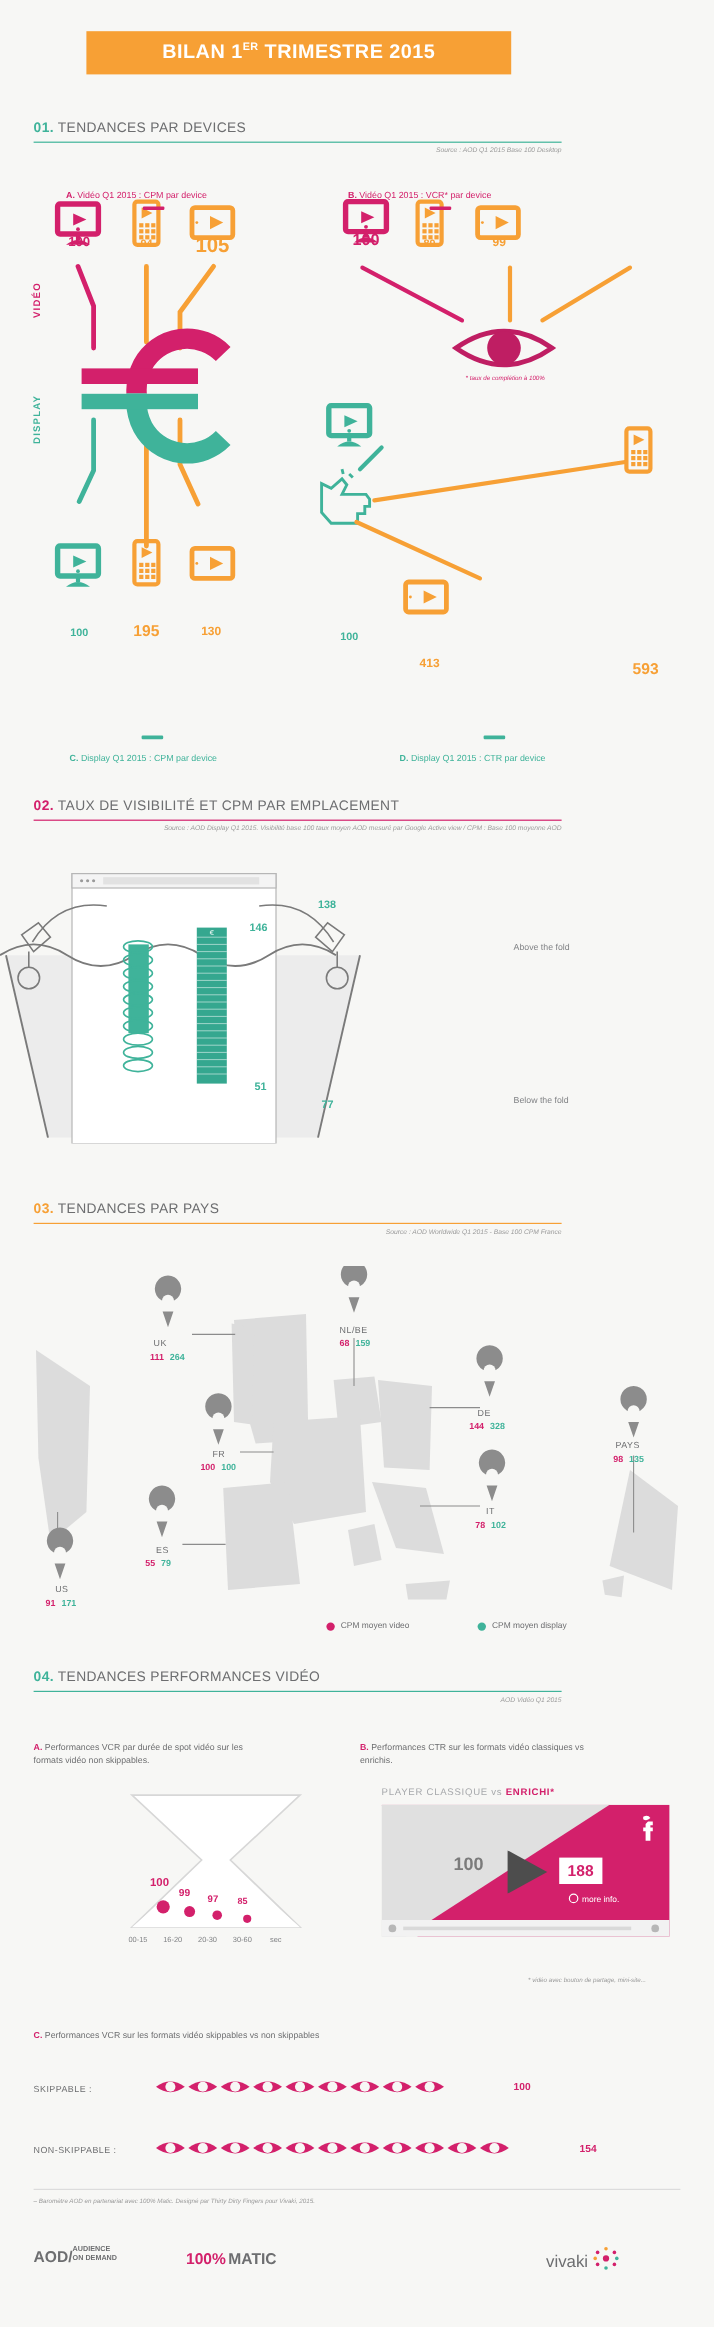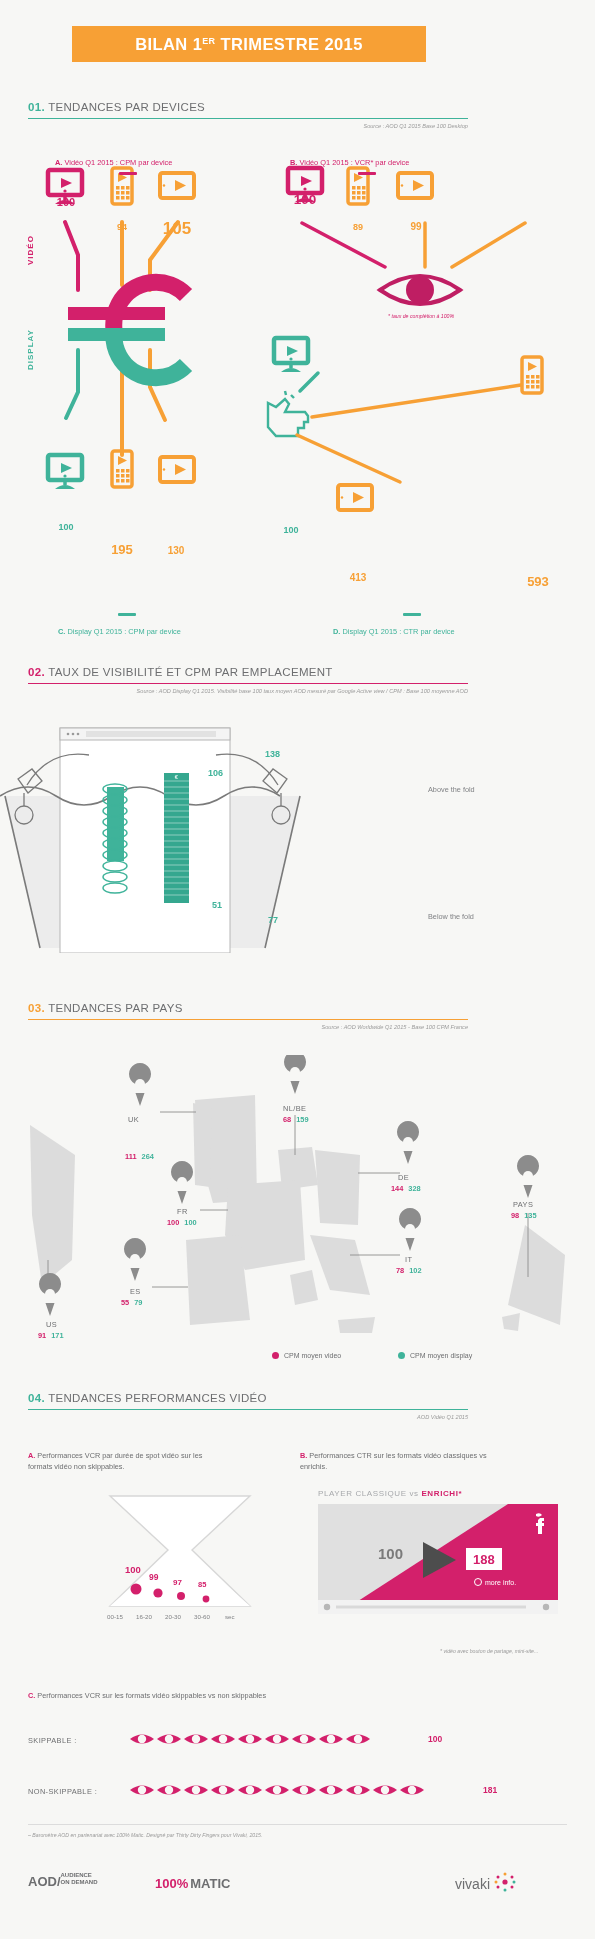--- a/index.html
+++ b/index.html
@@ -22,21 +22,21 @@
     color:#ffffff; font-size:16.5px; font-weight:bold; letter-spacing:.4px;
   }
   .title-bar sup{ font-size:9px; vertical-align:super; font-weight:bold;}
 
   
   .sec{ position:absolute; left:28px; width:440px; }
   .sec-head{ font-size:11.5px; letter-spacing:.3px; color:#6d6e70; white-space:nowrap;}
   .sec-num{ font-weight:bold; }
   .sec-rule{ height:1px; margin-top:5px; width:440px; }
   .sec-src{ font-size:5.6px; font-style:italic; color:#9a9a9a; text-align:right; margin-top:4px; width:440px;}
-  .teal{ color:#3fb39a; } .pink{ color:#d3206b; } .orange{ color:#f7a035;margin-top:24px; }
+  .teal{ color:#3fb39a; } .pink{ color:#d3206b; } .orange{ color:#f7a035; }
   .bg-teal{ background:#3fb39a; } .bg-pink{ background:#d3206b; } .bg-orange{ background:#f7a035; }
 
   
   .sub-label{ position:absolute; font-size:7.4px; white-space:nowrap;}
   .sub-label b{ font-weight:bold; }
   .dash{ position:absolute; width:18px; height:3px; border-radius:1px;}
   .num{ position:absolute; font-weight:bold; white-space:nowrap; text-align:center;}
 
   .footnote{ position:absolute; font-size:5.2px; color:#d3206b; font-style:italic;}
 
@@ -318,21 +318,21 @@
       <path d="M24 70 l0 13"></path>
     </g>
     <g fill="none" stroke="#7a7a7a" stroke-width="1.3">
       <path d="M278 62 q-22 -36 -62 -30"></path>
       <polygon points="287,56 273,46 263,58 277,70"></polygon>
       <circle cx="281" cy="92" r="9"></circle>
       <path d="M281 70 l0 13"></path>
     </g>
   </svg>
 
-  <div class="bar-num" style="left:208px; top:768px;">106</div>
+  <div class="bar-num" style="left:208px; top:768px;">146</div>
   <div class="bar-num" style="left:265px; top:749px;">138</div>
   <div class="bar-num" style="left:212px; top:900px;">51</div>
   <div class="bar-num" style="left:268px; top:915px;">77</div>
 
   <div class="fold-label" style="left:428px; top:785px;">Above the fold</div>
   <div class="fold-label" style="left:428px; top:912px;">Below the fold</div>
 
   <div class="sec" style="top:1002px;">
     <div class="sec-head"><span class="sec-num orange">03.</span><span> TENDANCES PAR PAYS</span></div>
     <div class="sec-rule bg-orange"></div>
@@ -375,21 +375,21 @@
     <use href="#pin" x="295" y="18"></use>
     <use href="#pin" x="408" y="88"></use>
     <use href="#pin" x="182" y="128"></use>
     <use href="#pin" x="410" y="175"></use>
     <use href="#pin" x="135" y="205"></use>
     <use href="#pin" x="50" y="240"></use>
     <use href="#pin" x="528" y="122"></use>
   </svg>
 
   <div class="pin-name" style="left:128px; top:1115px;">UK</div>
-  <div class="pin-vals" style="left:125px; top:1152px;"><span class="v">111</span><span class="d">264</span></div>
+  <div class="pin-vals" style="left:125px; top:1126px;"><span class="v">111</span><span class="d">264</span></div>
 
   <div class="pin-name" style="left:283px; top:1104px;">NL/BE</div>
   <div class="pin-vals" style="left:283px; top:1115px;"><span class="v">68</span><span class="d">159</span></div>
 
   <div class="pin-name" style="left:398px; top:1173px;">DE</div>
   <div class="pin-vals" style="left:391px; top:1184px;"><span class="v">144</span><span class="d">328</span></div>
 
   <div class="pin-name" style="left:177px; top:1207px;">FR</div>
   <div class="pin-vals" style="left:167px; top:1218px;"><span class="v">100</span><span class="d">100</span></div>
 
@@ -564,21 +564,21 @@
       <g transform="translate(243,0)">
           <path d="M2 11 q12 -9 24 0 q-12 9 -24 0 z"></path>
           <circle cx="14" cy="11" r="4.2" fill="#f7f7f5"></circle>
         </g>
       <g transform="translate(270,0)">
           <path d="M2 11 q12 -9 24 0 q-12 9 -24 0 z"></path>
           <circle cx="14" cy="11" r="4.2" fill="#f7f7f5"></circle>
         </g>
     </g>
   </svg>
-  <div class="skip-val" style="left:483px; top:1785px;">181</div>
+  <div class="skip-val" style="left:483px; top:1785px;">154</div>
 
   <div class="foot-rule"></div>
   <div class="foot-note">– Baromètre AOD en partenariat avec 100% Matic. Designé par Thirty Dirty Fingers pour Vivaki, 2015.</div>
 
   <div class="foot-logo" style="left:28px; top:1872px;">
     <span style="font-size:13px;font-weight:bold;color:#6d6e70;">AOD/</span><span style="display:inline-block;vertical-align:2px;font-size:6px;font-weight:bold;color:#6d6e70;line-height:7px;"><span>AUDIENCE</span><br><span>ON DEMAND</span></span>
   </div>
 
   <div class="foot-logo" style="left:155px; top:1874px;">
     <span style="font-size:13px;font-weight:bold;color:#d3206b;">100%</span><span style="font-size:13px;font-weight:bold;color:#6d6e70;margin-left:2px;">MATIC</span>

